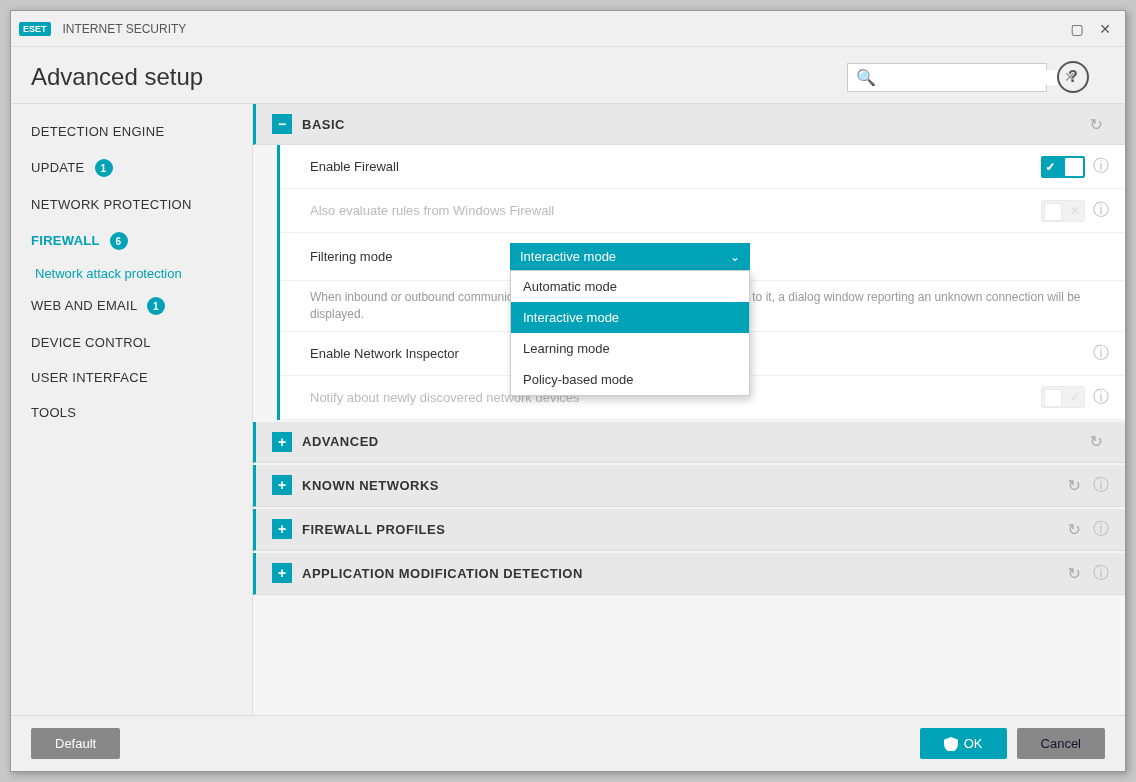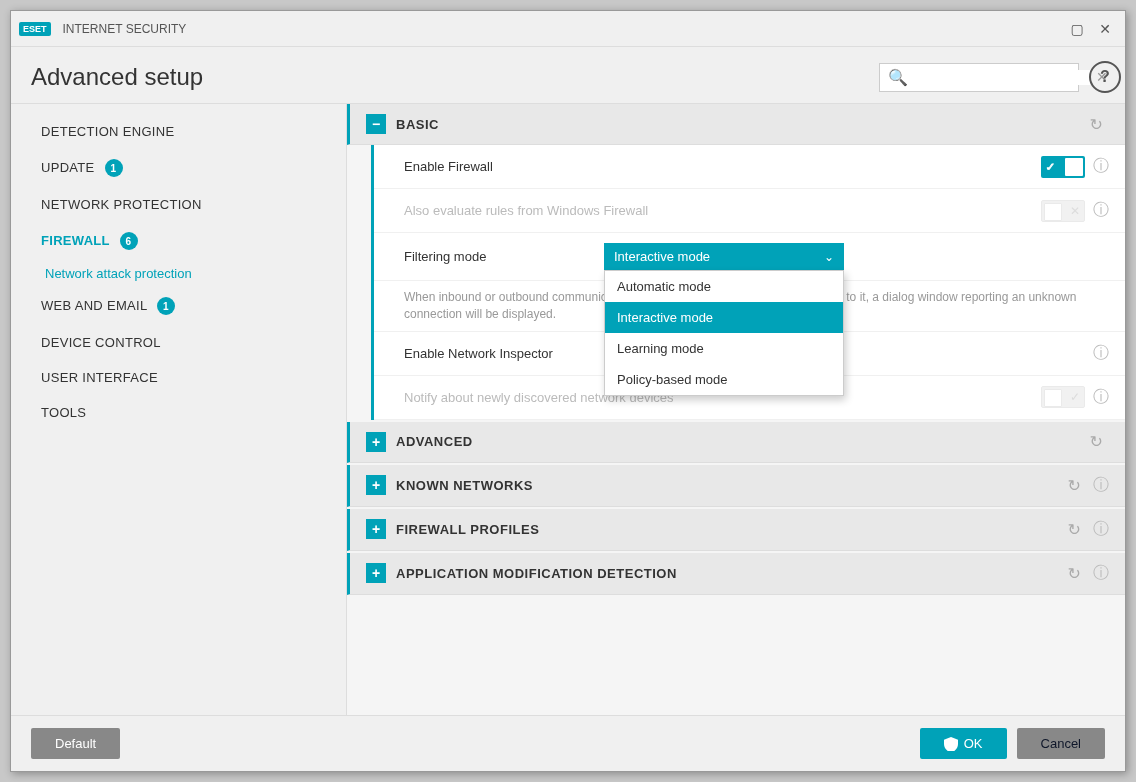--- a/index.html
+++ b/index.html
@@ -62,21 +62,21 @@
       cursor: pointer;
       display: flex;
       align-items: center;
       justify-content: center;
       font-size: 14px;
       color: #555;
     }
 
     .header-bar {
       background: #f0f0f0;
-      padding: 14px 4px 10px 20px;
+      padding: 14px 36px 10px 20px;
       display: flex;
       align-items: center;
       border-bottom: 1px solid #ddd;
       flex-shrink: 0;
     }
     .header-bar h1 {
       font-size: 24px;
       font-weight: 300;
       color: #333;
       flex: 1;
@@ -127,24 +127,24 @@
       flex-shrink: 0;
     }
 
     .body-layout {
       display: flex;
       flex: 1;
       overflow: hidden;
     }
 
     .sidebar {
-      width: 336px;
+      width: 242px;
       background: #f0f0f0;
       border-right: 1px solid #ddd;
-      padding: 10px 10px;
+      padding: 10px 0;
       flex-shrink: 0;
       overflow-y: auto;
     }
     .sidebar-item {
       padding: 10px 20px;
       font-size: 13px;
       cursor: pointer;
       color: #333;
       text-transform: uppercase;
       letter-spacing: 0.3px;

